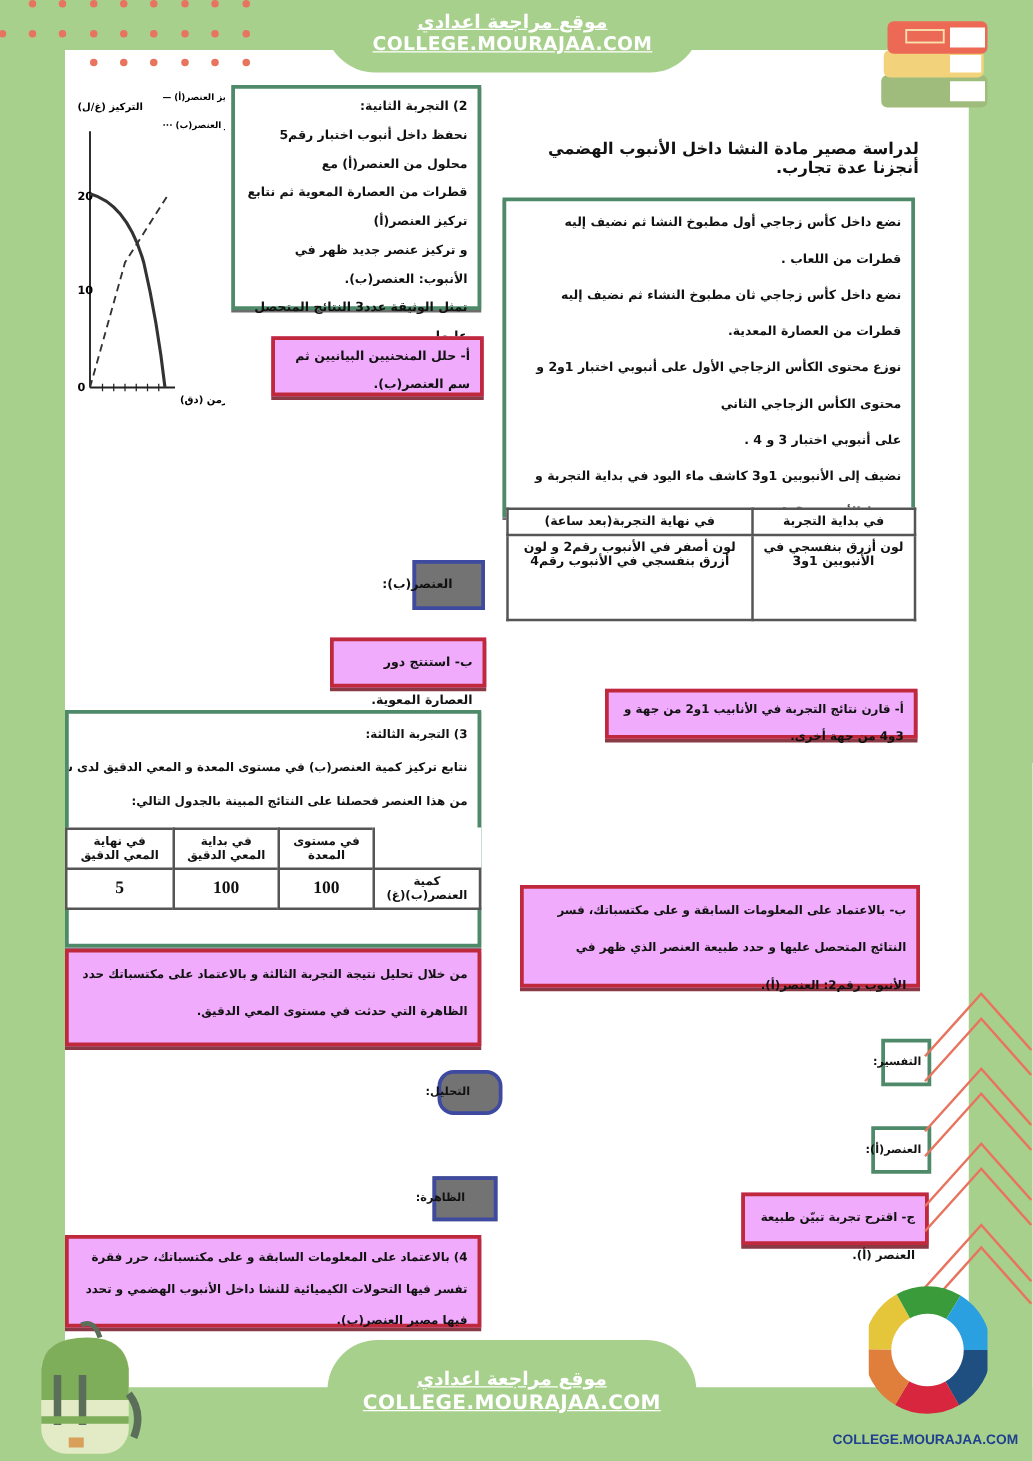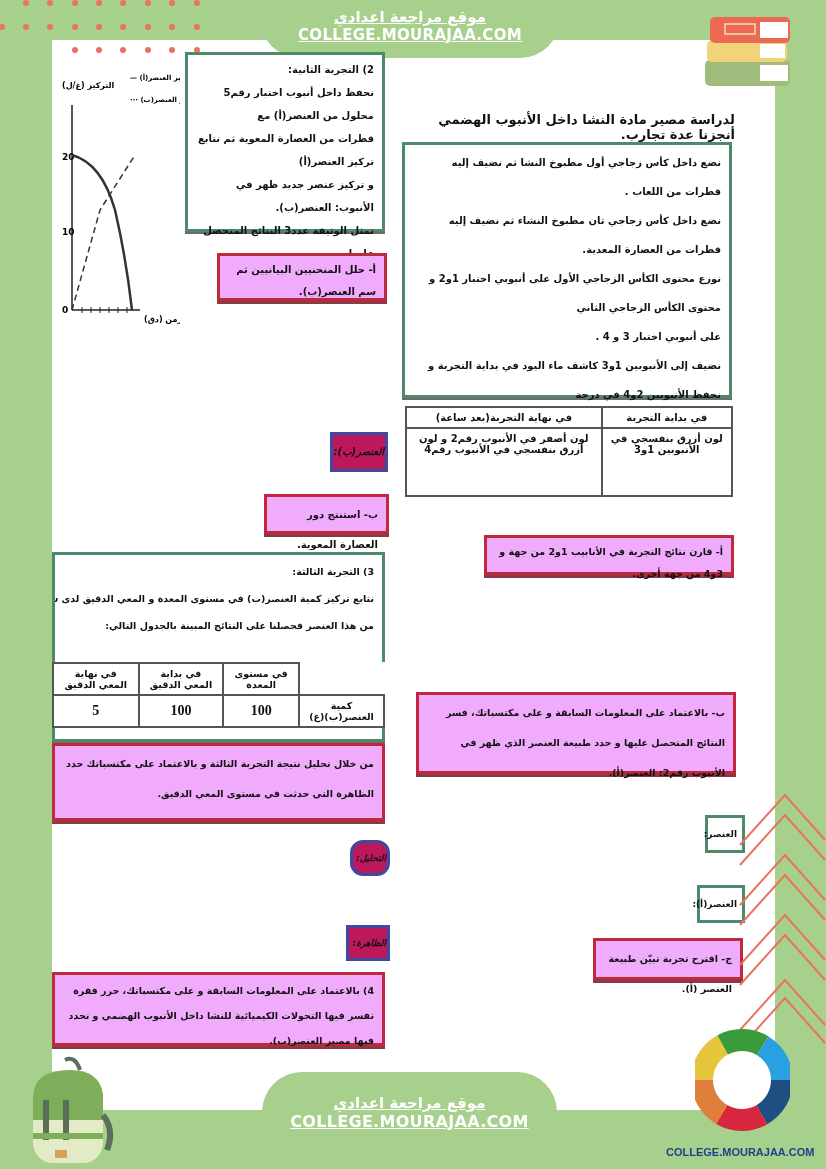--- a/index.html
+++ b/index.html
@@ -7,24 +7,24 @@
   body { background: #a8d08d; position: relative; font-family: "DejaVu Sans", sans-serif; color: #111; }
   .page { position: absolute; left: 52px; top: 40px; width: 723px; height: 1070px; background: #fff; }
   .dots { position: absolute; left: 0; top: 0; width: 200px; height: 55px; }
   .dot { position: absolute; width: 6px; height: 6px; border-radius: 50%; background: #e8735f; }
   .banner { position: absolute; background: #a8d08d; color: #fff; text-align: center; font-weight: bold; font-family: "DejaVu Sans", sans-serif; }
   .banner .ar { font-size: 15px; text-decoration: underline; display: block; }
   .banner .en { font-size: 15px; text-decoration: underline; display: block; letter-spacing: 0.3px; }
   .banner-top { left: 260px; top: 0; width: 300px; height: 58px; border-radius: 0 0 40px 40px; padding-top: 8px; }
   .banner-bottom { left: 262px; top: 1072px; width: 295px; height: 97px; border-radius: 40px 40px 0 0; padding-top: 22px; }
   .bottom-strip { position: absolute; left: 0; top: 1110px; width: 826px; height: 59px; background: #a8d08d; }
-  .box { position: absolute; background: #fff; direction: rtl; text-align: right; font-weight: bold; font-size: 11.5px; line-height: 22px; padding: 3px 8px; font-family: "DejaVu Sans", sans-serif; }
+  .box { position: absolute; background: #fff; direction: rtl; text-align: right; font-weight: bold; font-size: 11.5px; line-height: 22px; padding: 3px 8px; font-family: "DejaVu Sans", sans-serif; margin-top: 16px; }
   .green { border: 3px solid #4e8a6a; box-shadow: 0 2px 0 #6c6c6c; }
   .red { border: 3px solid #c0283b; background: #f0abfc; box-shadow: 0 3px 0 #8a3a45; }
-  .blue { border: 3px solid #3e4aa0; background: #be185d; padding: 2px 1px; font-style: italic; }
+  .blue { border: 3px solid #3e4aa0; background: #737373; padding: 2px 23px; }
   .gbox { border: 3px solid #4e8a6a; background: #fff; padding: 2px 5px; }
   .title-line { position: absolute; direction: rtl; text-align: right; font-weight: bold; font-size: 13px; }
   table { border-collapse: collapse; position: absolute; direction: rtl; font-weight: bold; font-size: 11.5px; background: #fff; }
   td, th { border: 2px solid #555; padding: 4px 6px; text-align: center; }
   .chart { position: absolute; left: 60px; top: 60px; width: 120px; height: 270px; }
   .deco { position: absolute; }
 </style>
 </head>
 <body>
 
@@ -157,21 +157,21 @@
 </tbody>
   </table>
 
 <div class="box red" style="left:52px;top:743px;width:333px;height:78px;font-size:9.5px;line-height:30px;">من خلال تحليل نتيجة التجربة الثالثة و بالاعتماد على مكتسباتك حدد الظاهرة التي حدثت في مستوى المعي الدقيق.</div>
 <div class="box blue" style="left:350px;top:840px;width:40px;height:36px;font-size:9px;line-height:26px;border-radius:13px;">التحليل:</div>
 <div class="box blue" style="left:346px;top:925px;width:44px;height:36px;font-size:9px;line-height:26px;">الظاهرة:</div>
 
 <div class="box red" style="left:52px;top:972px;width:333px;height:74px;font-size:9.5px;line-height:25px;">4) بالاعتماد على المعلومات السابقة و على مكتسباتك، حرر فقرة تفسر فيها التحولات الكيميائية للنشا داخل الأنبوب الهضمي و تحدد فيها مصير العنصر(ب).</div>
 
 <div class="box red" style="left:416px;top:692px;width:320px;height:82px;font-size:9.5px;line-height:30px;">ب- بالاعتماد على المعلومات السابقة و على مكتسباتك، فسر النتائج المتحصل عليها و حدد طبيعة العنصر الذي ظهر في الأنبوب رقم2: العنصر(أ).</div>
-<div class="box gbox" style="left:705px;top:815px;width:40px;height:38px;font-size:9px;line-height:28px;">العنصر:</div>
+<div class="box gbox" style="left:705px;top:815px;width:40px;height:38px;font-size:9px;line-height:28px;">التفسير:</div>
 <div class="box gbox" style="left:697px;top:885px;width:48px;height:38px;font-size:9px;line-height:28px;">العنصر(أ):</div>
 <div class="box red" style="left:593px;top:938px;width:150px;height:42px;font-size:9.5px;line-height:30px;">ج- اقترح تجربة تبيّن طبيعة العنصر (أ).</div>
 
 <svg class="deco" style="left:735px;top:790px" width="91" height="260">
   <g fill="none" stroke="#e8735f" stroke-width="2">
     <path d="M5,55 L50,5 L90,50"></path>
       <path d="M5,75 L50,25 L90,70"></path>
     <path d="M5,115 L50,65 L90,110"></path>
       <path d="M5,135 L50,85 L90,130"></path>
     <path d="M5,175 L50,125 L90,170"></path>

